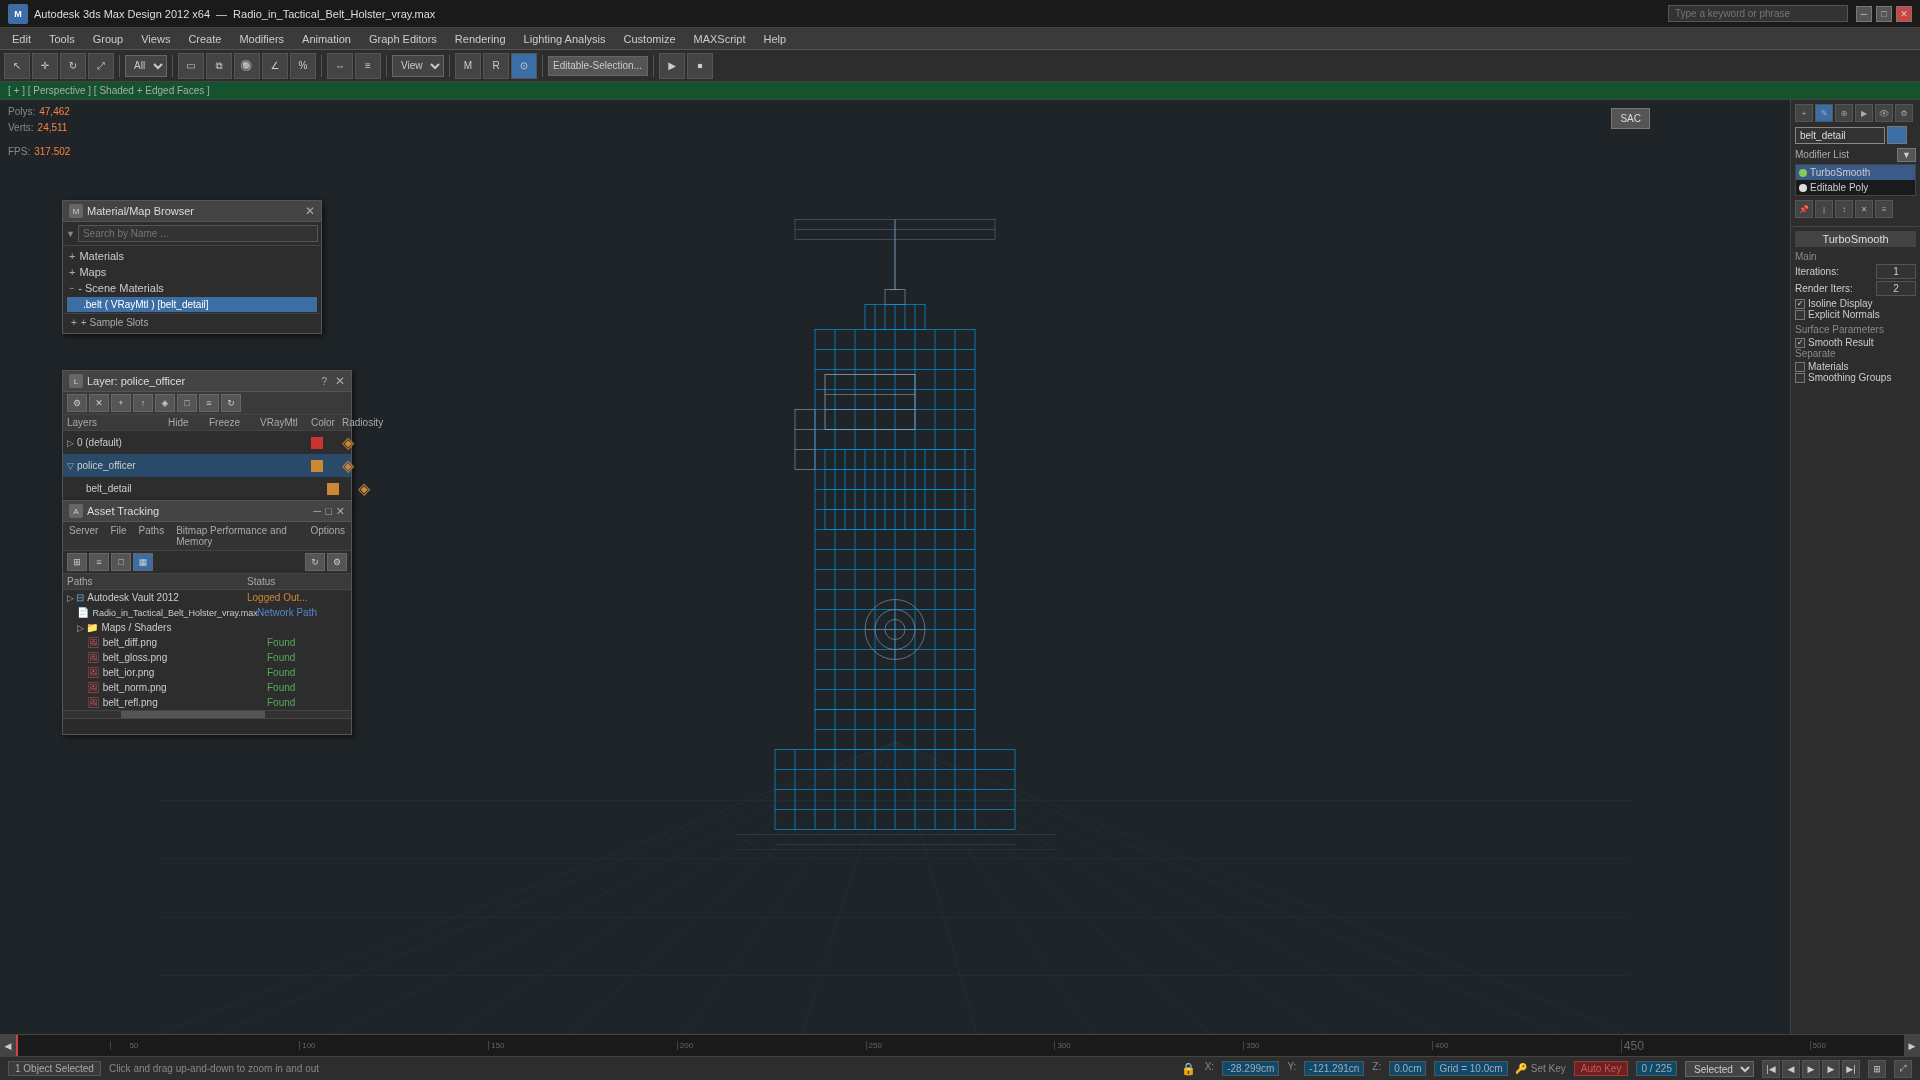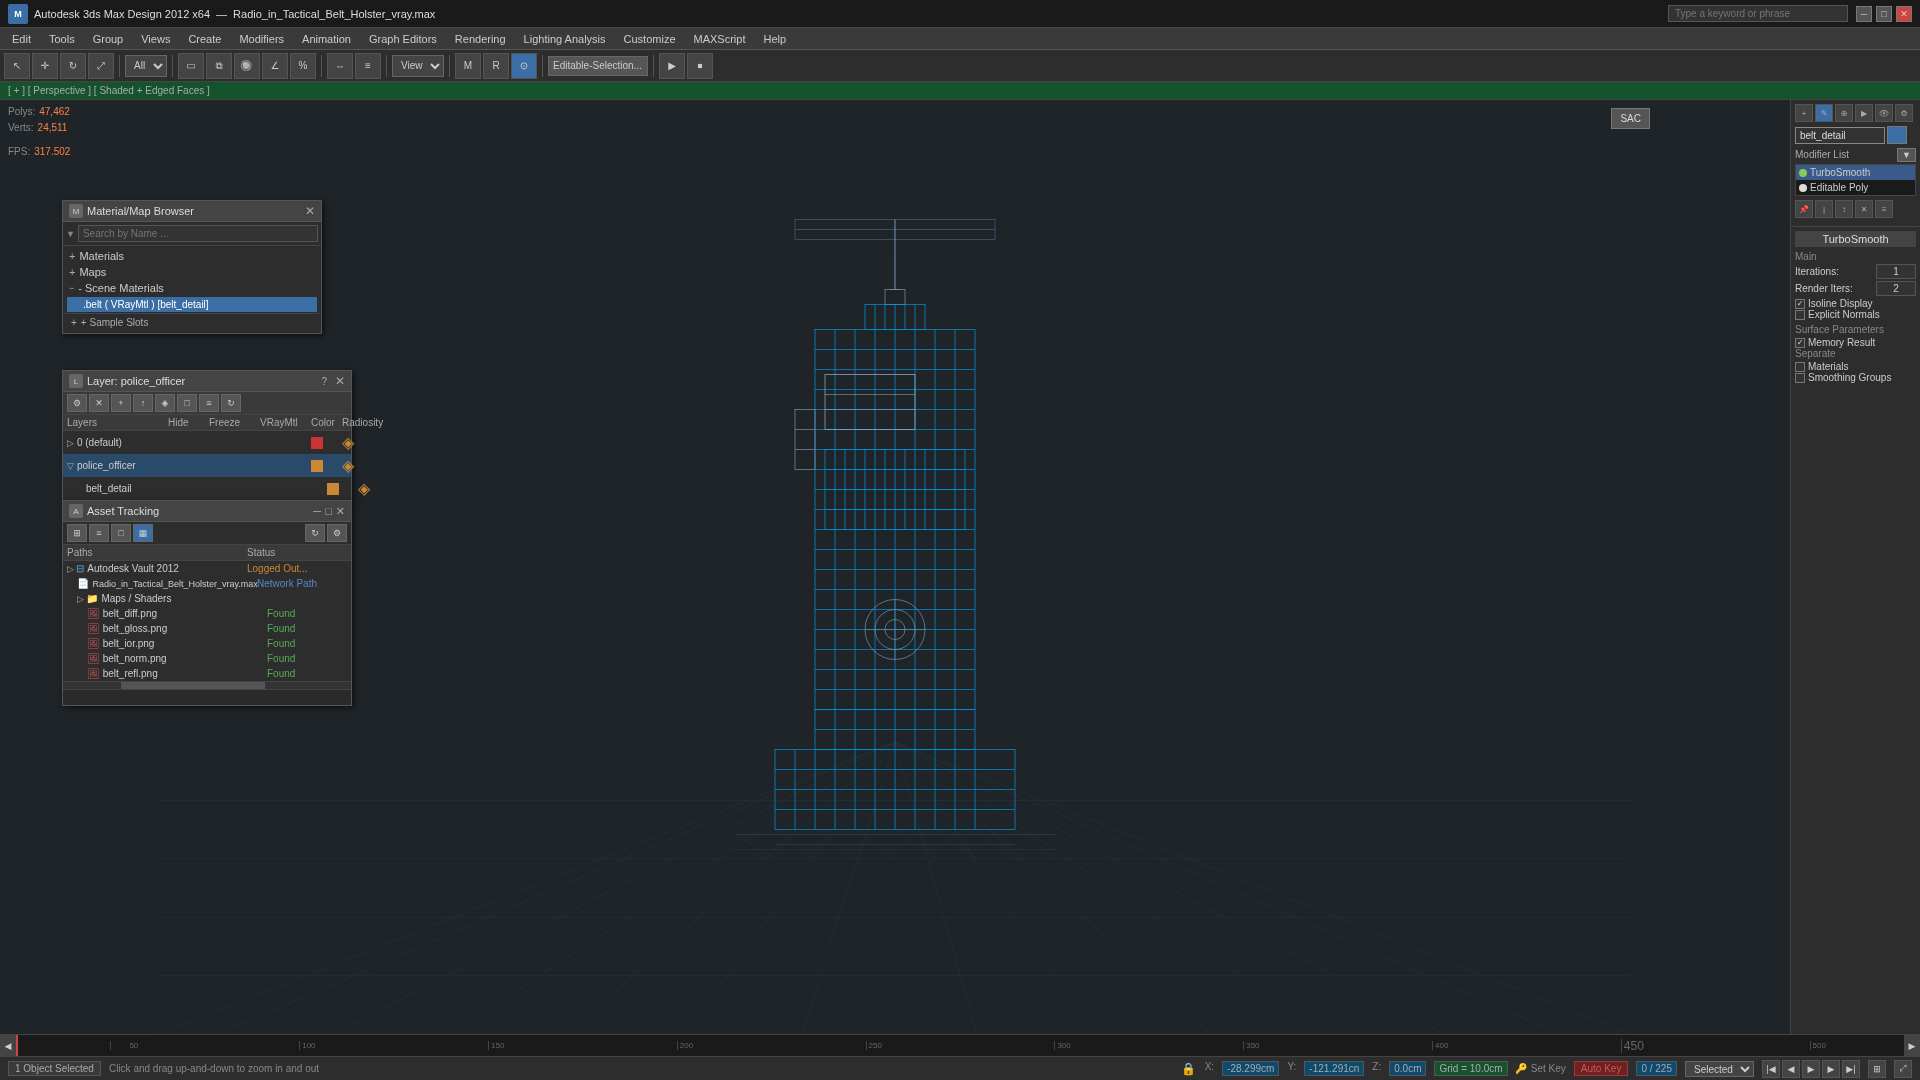--- a/index.html
+++ b/index.html
@@ -532,21 +532,21 @@
     .status-coords {
       display: flex; gap: 8px;
     }
     .status-coord {
       background: #0c4a6e;
       border: 1px solid #555;
       padding: 1px 4px;
       font-size: 10px;
     }
     .status-grid {
-      background: #14532d;
+      background: #0c4a6e;
       border: 1px solid #555;
       padding: 1px 4px;
     }
     .status-right {
       margin-left: auto;
       display: flex; align-items: center; gap: 8px;
     }
     .status-autokey {
       background: #6a2222;
       border: 1px solid #aa3333;
@@ -917,21 +917,21 @@
         <div class="ts-checkbox">
           <div class="cb"></div>
           <span>Explicit Normals</span>
         </div>
       </div>
 
       <div class="ts-section">
         <div class="ts-section-label">Surface Parameters</div>
         <div class="ts-checkbox">
           <div class="cb checked">✓</div>
-          <span>Memory Result</span>
+          <span>Smooth Result</span>
         </div>
         <div class="ts-section-label">Separate</div>
         <div class="ts-checkbox">
           <div class="cb"></div>
           <span>Materials</span>
         </div>
         <div class="ts-checkbox">
           <div class="cb"></div>
           <span>Smoothing Groups</span>
         </div>
@@ -1040,20 +1040,27 @@
 <div id="asset-panel" class="float-panel">
   <div class="float-panel-header">
     <div class="float-panel-icon">A</div>
     <span class="float-panel-title">Asset Tracking</span>
     <div style="margin-left:auto;display:flex;gap:4px;">
       <span style="cursor:pointer;color:#aaa;">─</span>
       <span style="cursor:pointer;color:#aaa;">□</span>
       <span style="cursor:pointer;color:#aaa;">✕</span>
     </div>
   </div>
+  <div class="ap-menu">
+    <span class="ap-menu-item">Server</span>
+    <span class="ap-menu-item">File</span>
+    <span class="ap-menu-item">Paths</span>
+    <span class="ap-menu-item">Bitmap Performance and Memory</span>
+    <span class="ap-menu-item">Options</span>
+  </div>
   <div class="ap-toolbar">
     <div class="ap-btn">⊞</div>
     <div class="ap-btn">≡</div>
     <div class="ap-btn">□</div>
     <div class="ap-btn active">▦</div>
     <div style="margin-left:auto;display:flex;gap:2px;">
       <div class="ap-btn">↻</div>
       <div class="ap-btn">⚙</div>
     </div>
   </div>

